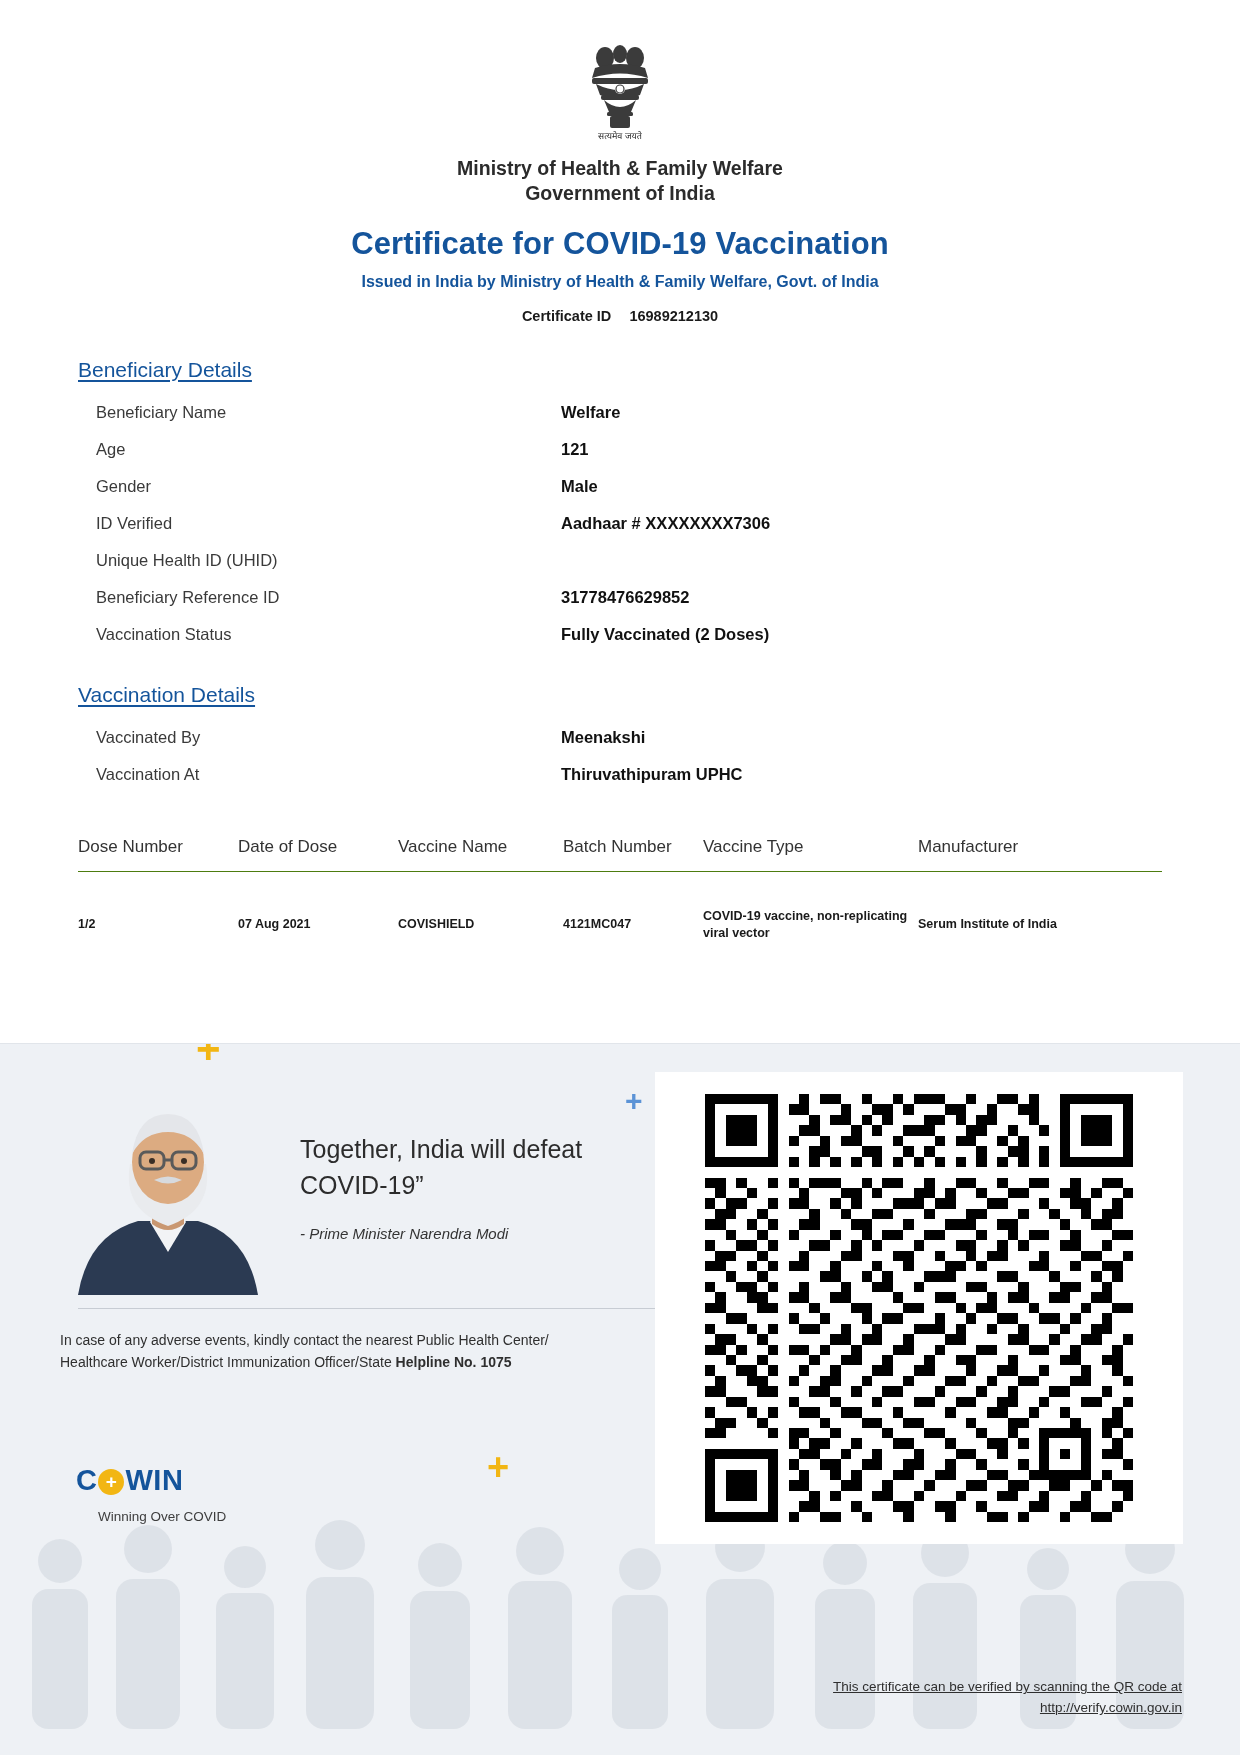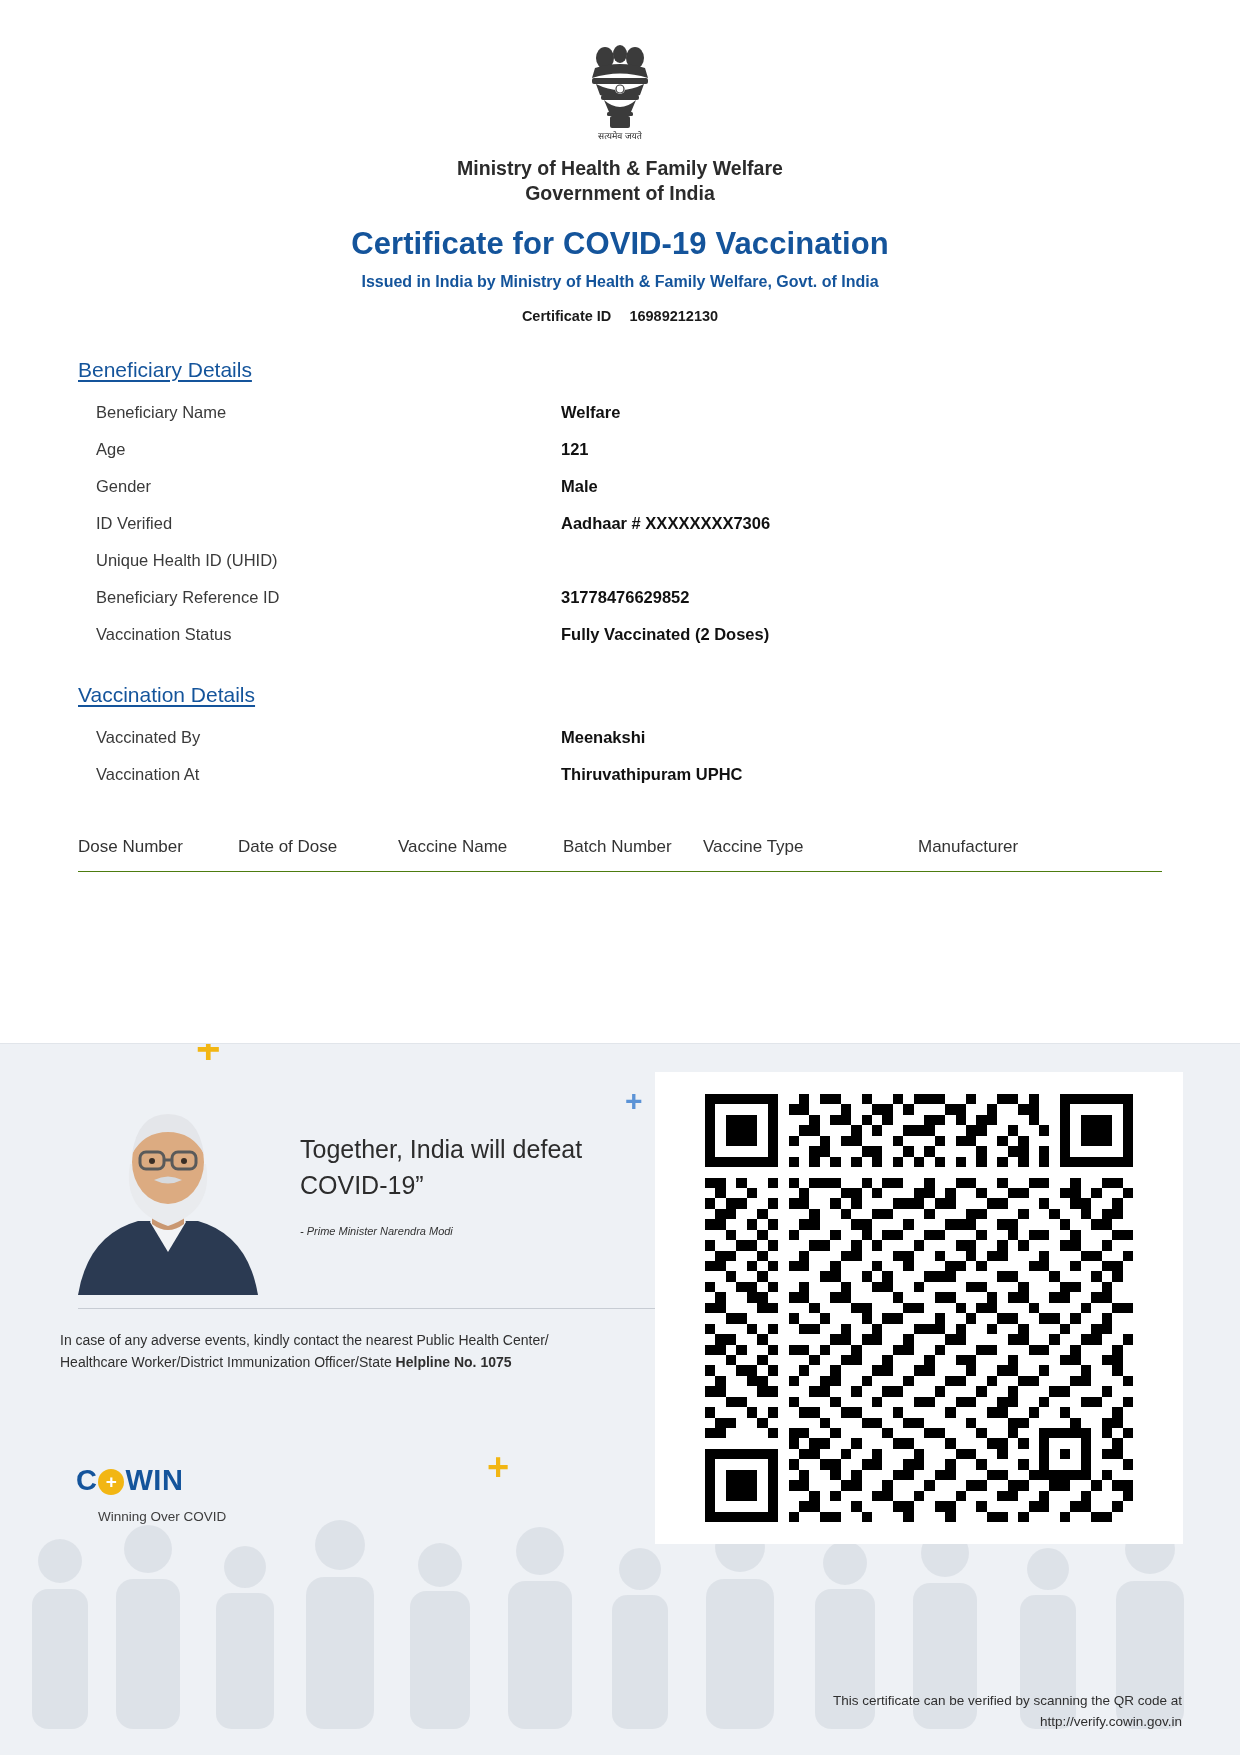--- a/index.html
+++ b/index.html
@@ -150,21 +150,21 @@
     left: 300px;
     top: 88px;
     width: 360px;
   }
   .quote-text {
     font-size: 25px;
     color: #2c2c2c;
     line-height: 1.42;
   }
   .quote-author {
-    font-size: 11px;
+    font-size: 15px;
     font-style: italic;
     color: #333333;
     margin-top: 22px;
   }
   .rule {
     position: absolute;
     left: 78px;
     top: 264px;
     width: 630px;
     height: 1px;
@@ -223,25 +223,26 @@
     width: 528px;
     height: 472px;
     background: #ffffff;
     padding: 22px;
   }
   .qr-img { width: 100%; height: 100%; display: block; }
 
   .verify-note {
     position: absolute;
     right: 58px;
-    bottom: 22px;
+    bottom: 36px;
     text-align: right;
     font-size: 13.5px;
     color: #2f2f2f;
     line-height: 1.55;
+    text-decoration: underline;
   }
 </style>
 </head>
 <body>
 
 <div class="header">
 
   <svg class="emblem" viewBox="0 0 86 118">
     <g fill="#3b3b3b">
 
@@ -324,20 +325,28 @@
       <tr>
         <th class="col-dose">Dose Number</th>
         <th class="col-date">Date of Dose</th>
         <th class="col-vname">Vaccine Name</th>
         <th class="col-batch">Batch Number</th>
         <th class="col-vtype">Vaccine Type</th>
         <th class="col-manu">Manufacturer</th>
       </tr>
     </thead>
     <tbody>
+      <tr>
+        <td>1/2</td>
+        <td>07 Aug 2021</td>
+        <td>COVISHIELD</td>
+        <td>4121MC047</td>
+        <td>COVID-19 vaccine, non-replicating viral vector</td>
+        <td>Serum Institute of India</td>
+      </tr>
     </tbody>
   </table>
 </div>
 
 <div class="footer">
 
   <svg class="crowd" viewBox="0 0 1240 230" preserveAspectRatio="none">
     <g fill="#b9c2cc">
       <g>
         <circle cx="60" cy="62" r="22"></circle>

